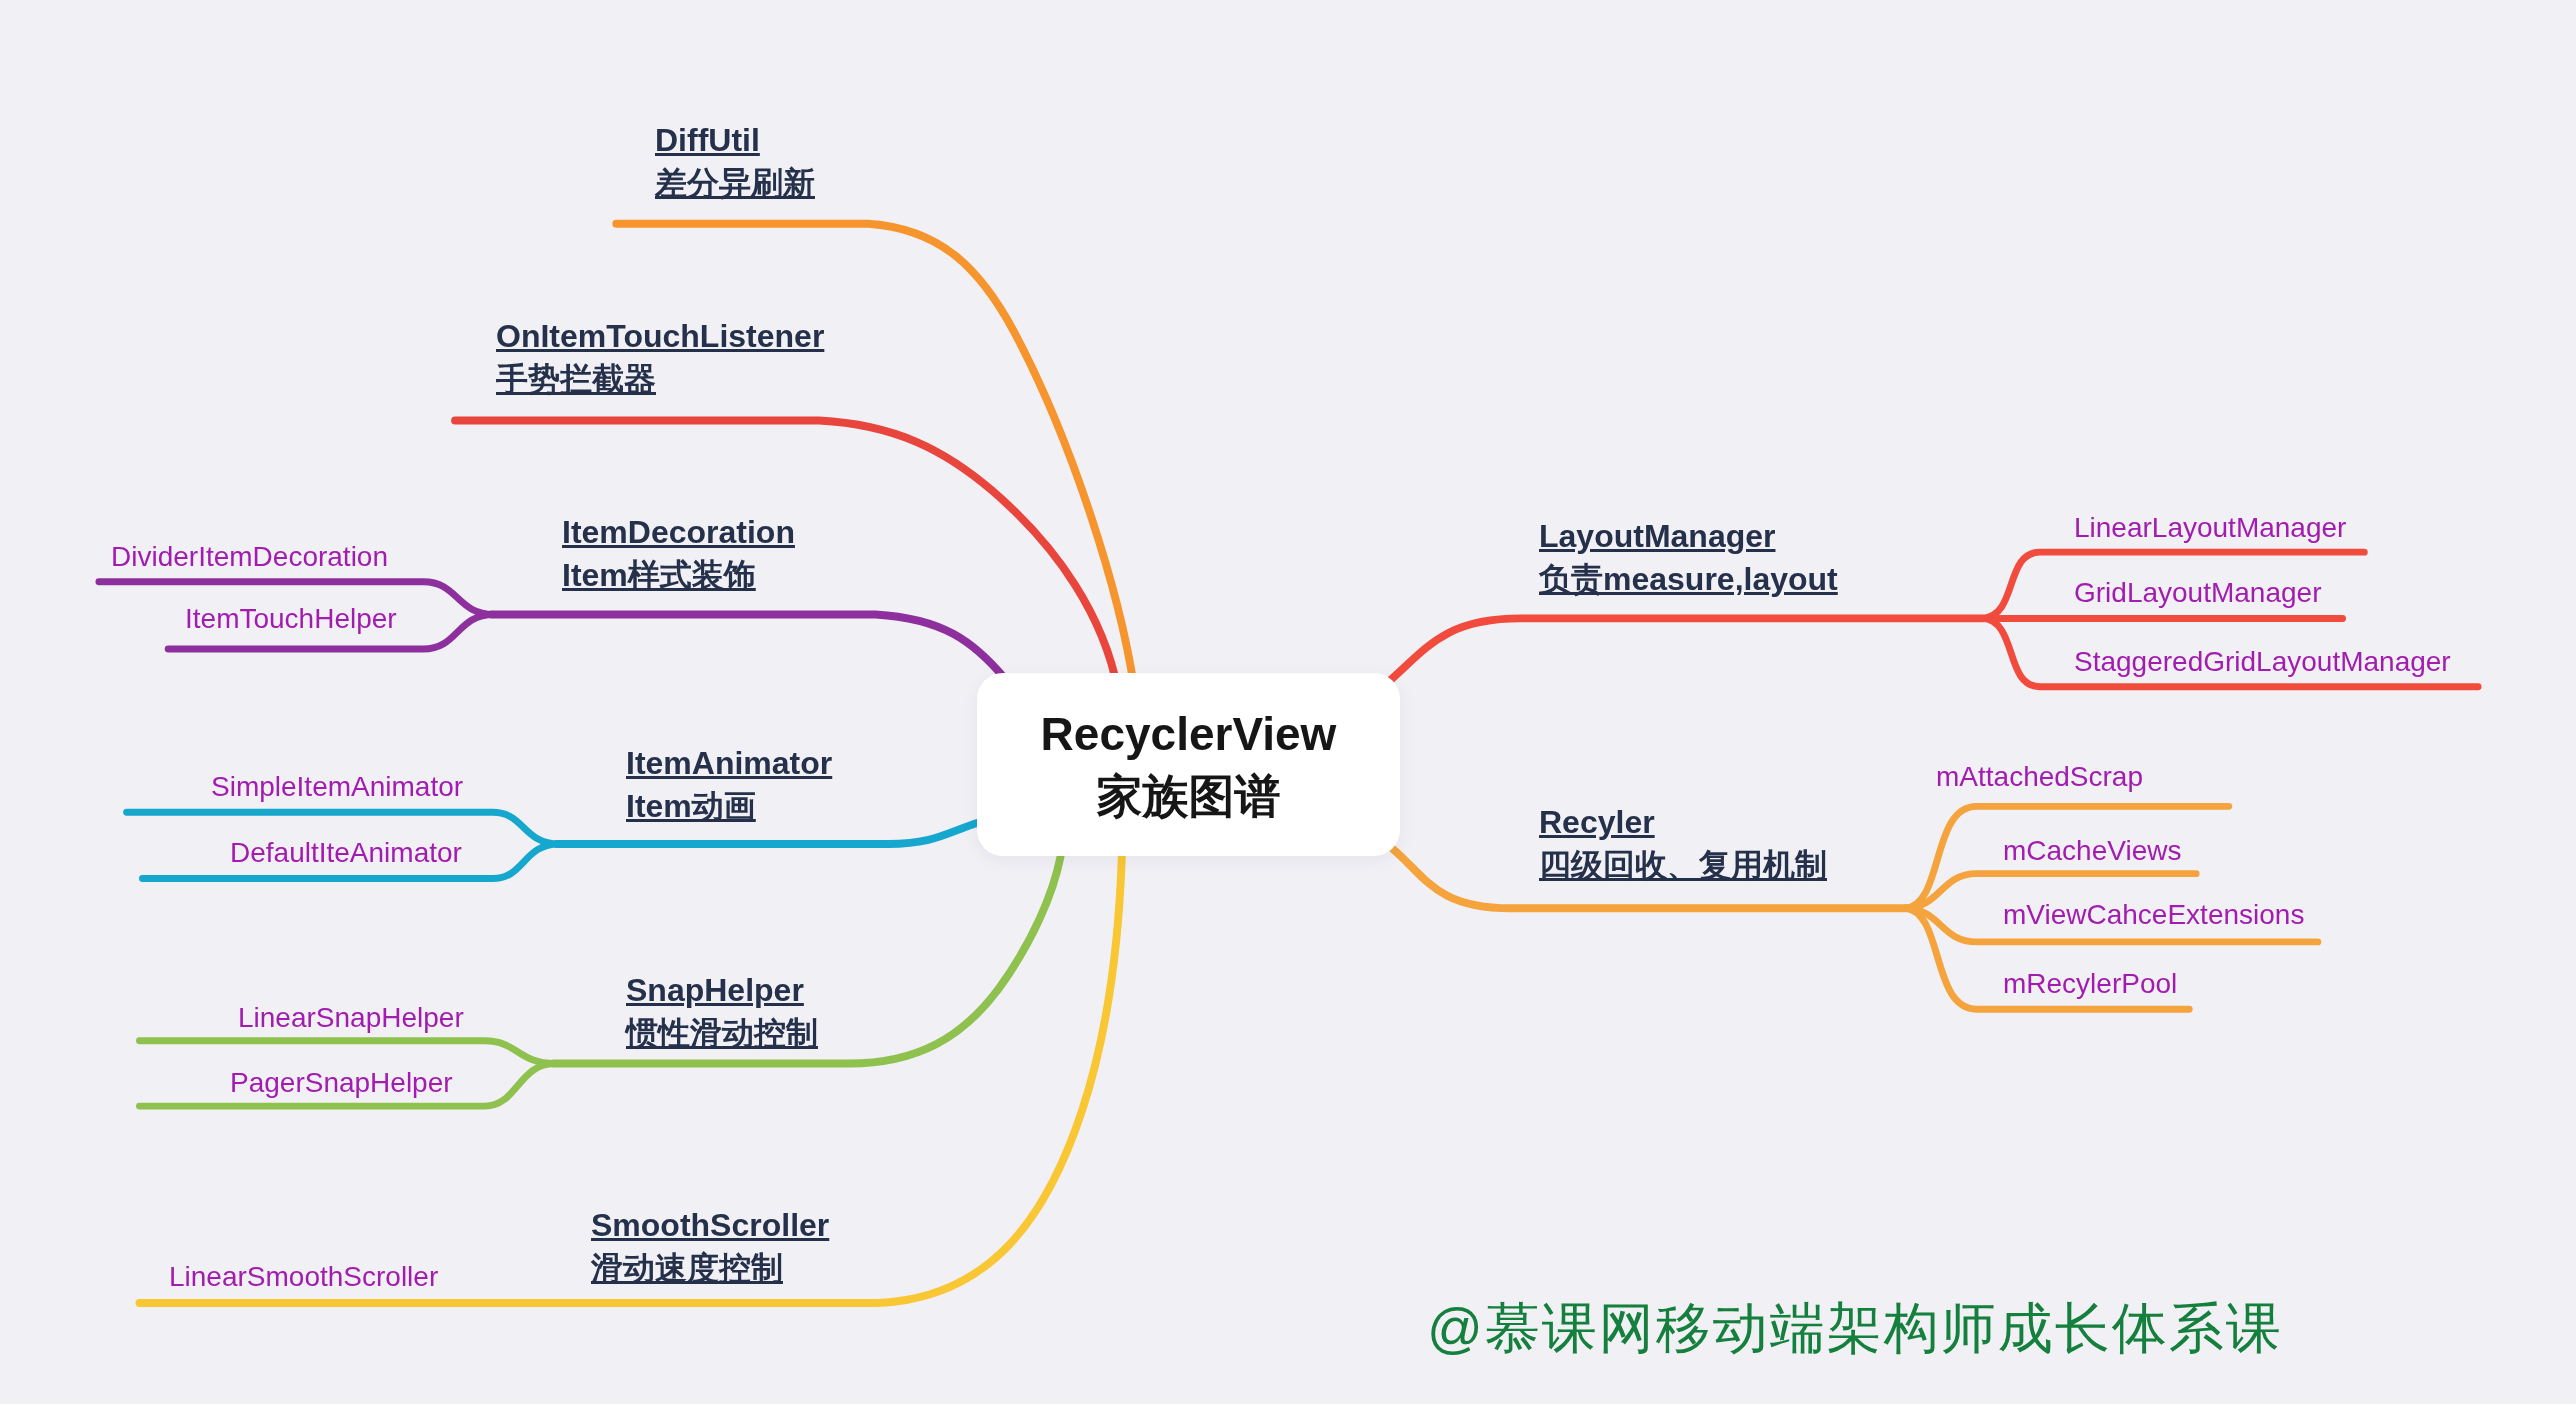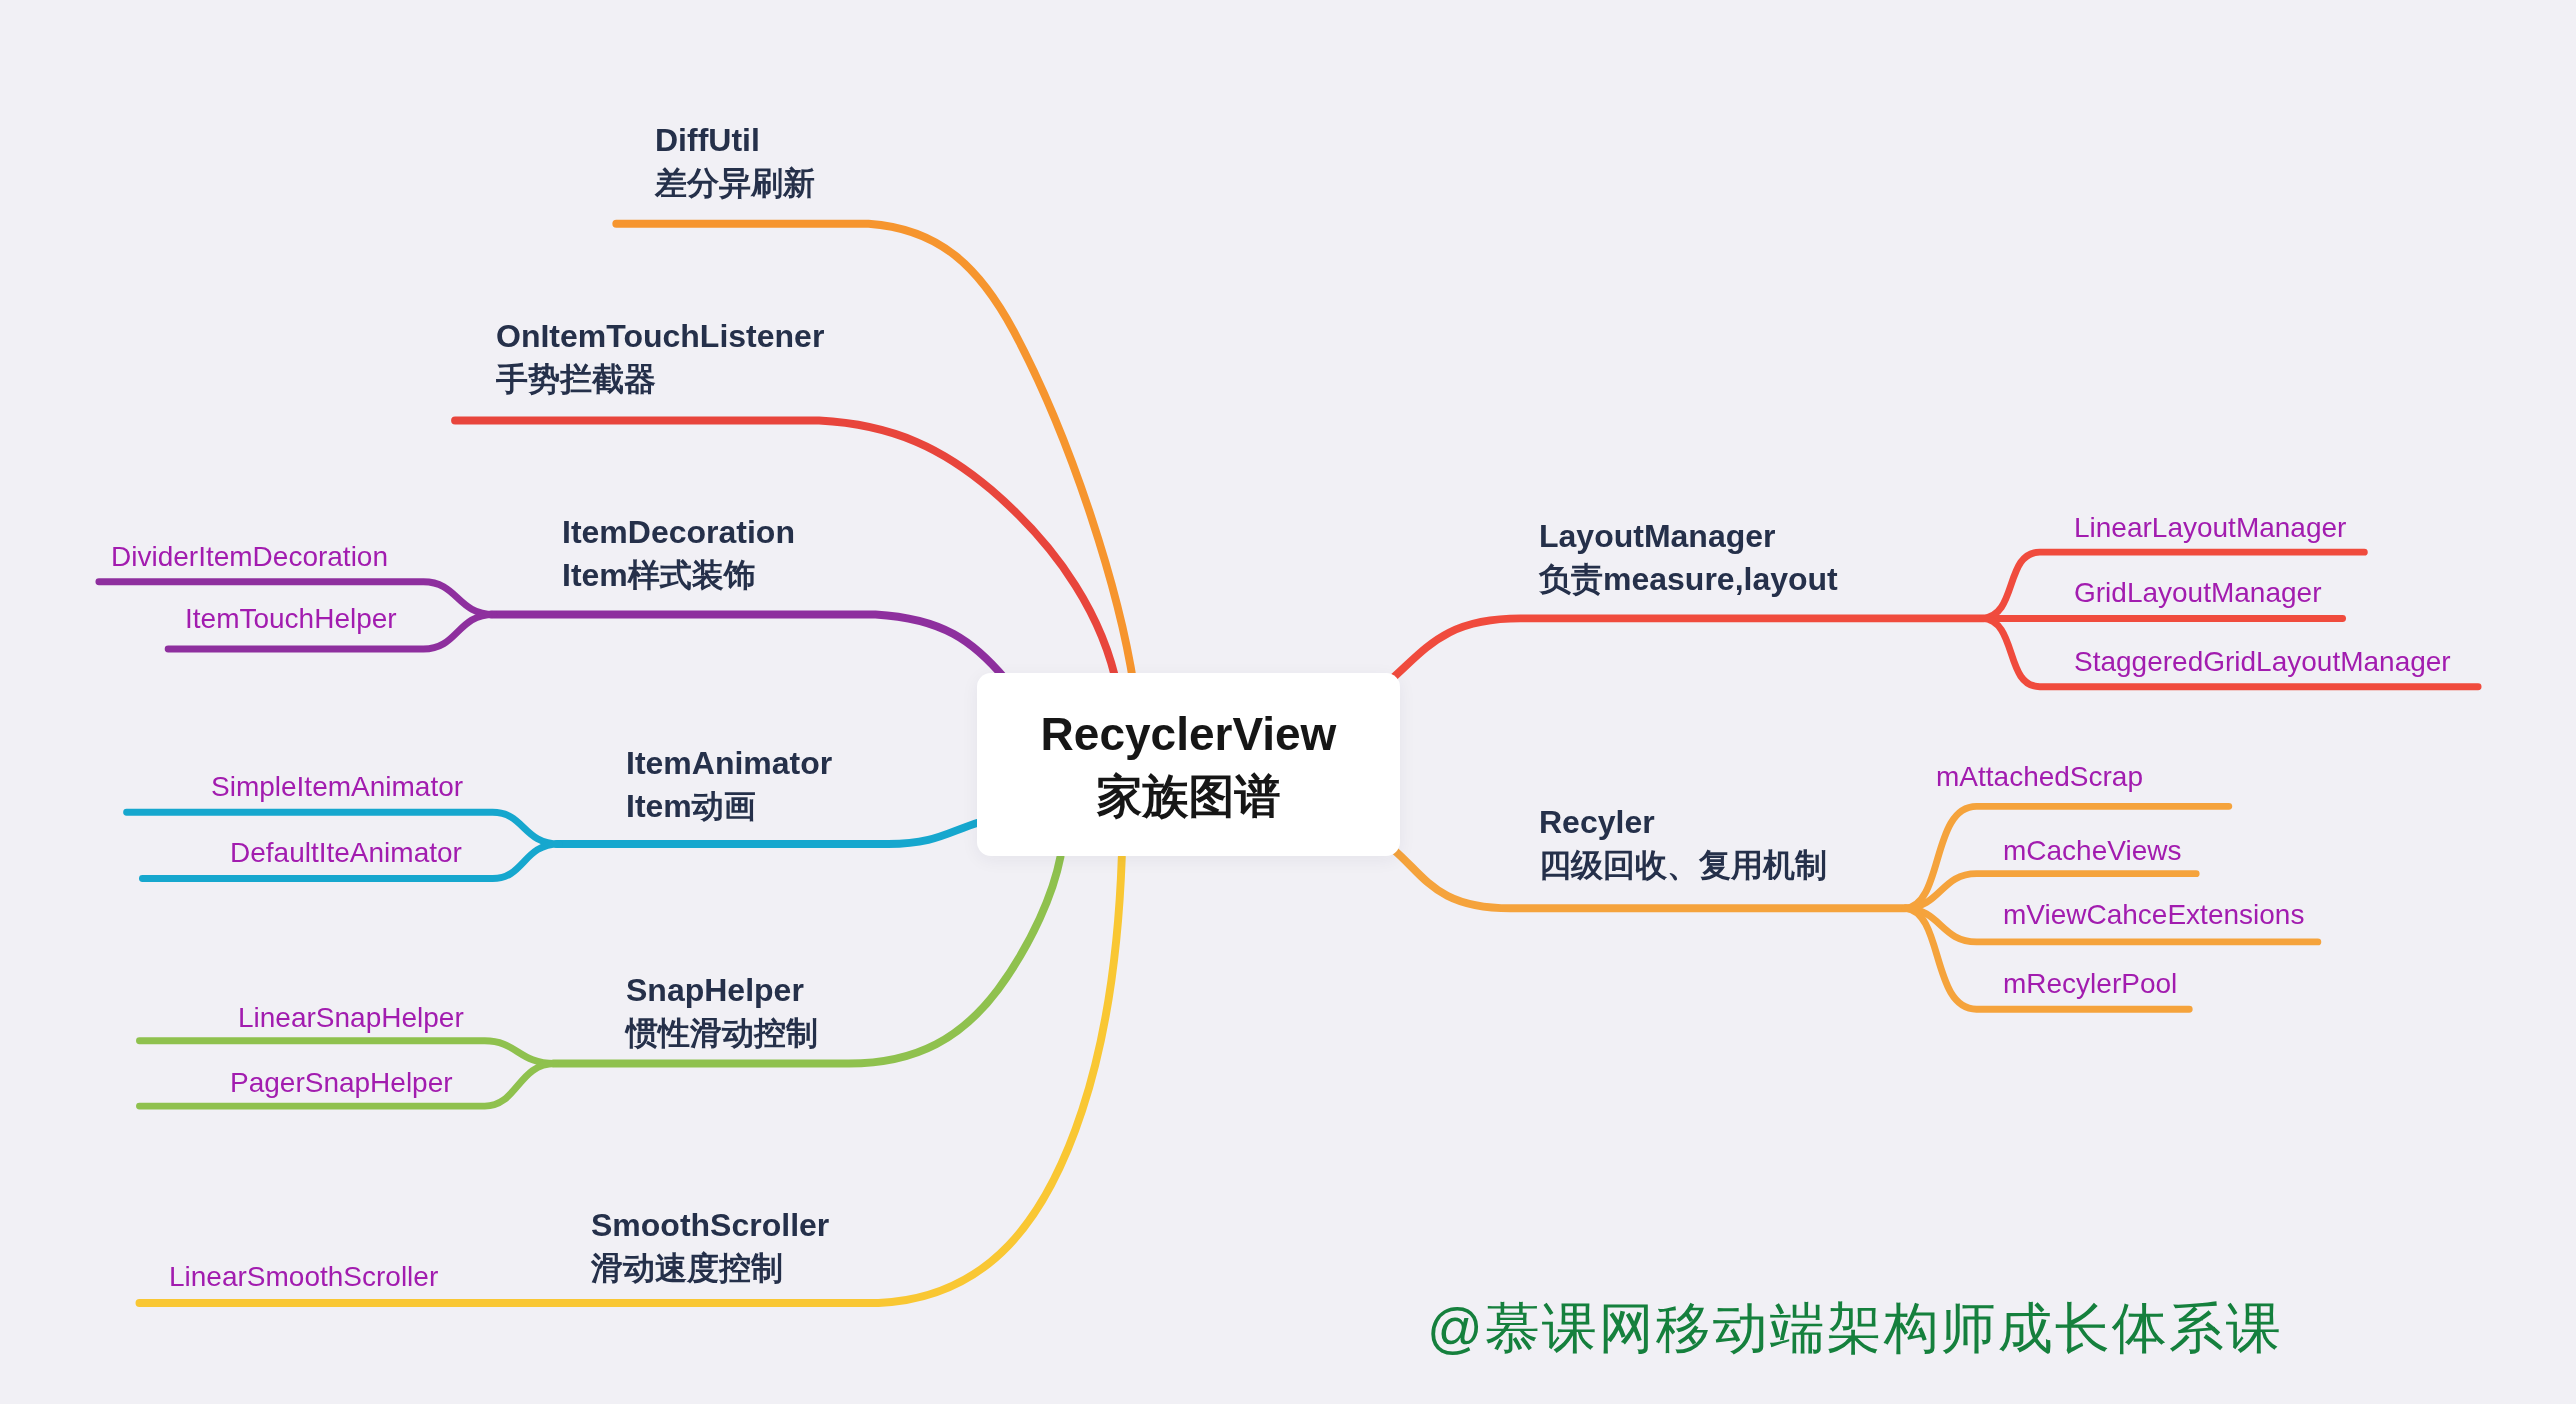--- a/index.html
+++ b/index.html
@@ -24,21 +24,21 @@
     stroke-linecap:round;
     stroke-linejoin:round;
   }
   svg.lines path.parent{stroke-width:8;}
   svg.lines path.child{stroke-width:7;}
   .center-node{
     position:absolute;
     left:977px;top:673px;
     width:423px;height:183px;
     background:#FFFFFF;
-    border-radius:14px;
+    border-radius:26px;
     box-shadow:0 4px 18px rgba(40,40,70,0.06);
     display:flex;
     flex-direction:column;
     align-items:center;
     justify-content:center;
     gap:16px;
   }
   .center-node .l1,.center-node .l2{
     font-size:46px;
     font-weight:700;
@@ -46,20 +46,21 @@
     line-height:1;
     white-space:nowrap;
   }
   .node-label{
     position:absolute;
     font-size:32px;
     font-weight:600;
     line-height:43px;
     color:#25304A;
     white-space:nowrap;
+    text-decoration:underline;
   }
   .child-label{
     position:absolute;
     font-size:28px;
     font-weight:400;
     line-height:32px;
     color:#a21caf;
     white-space:nowrap;
   }
   .watermark{

